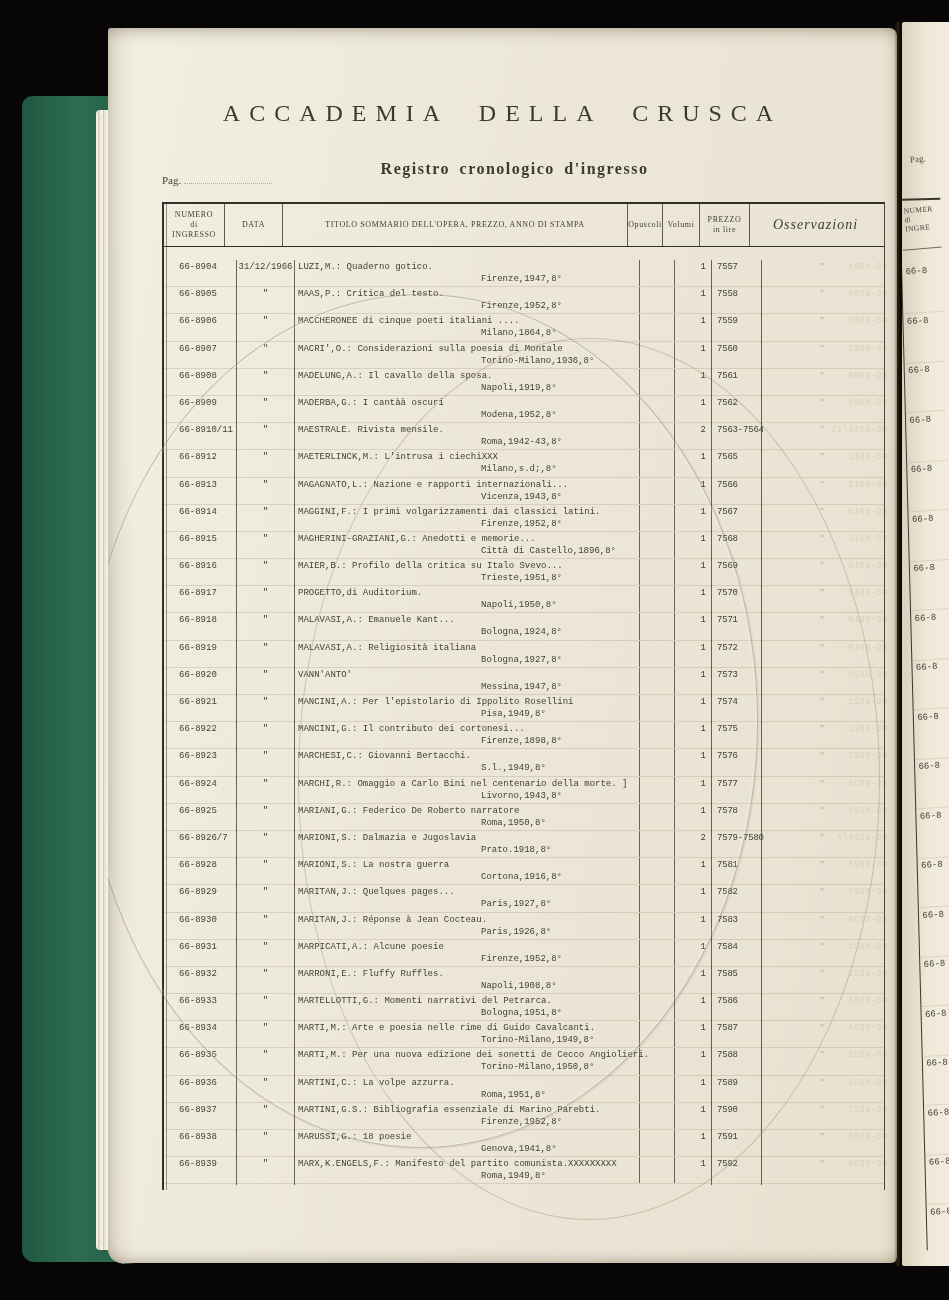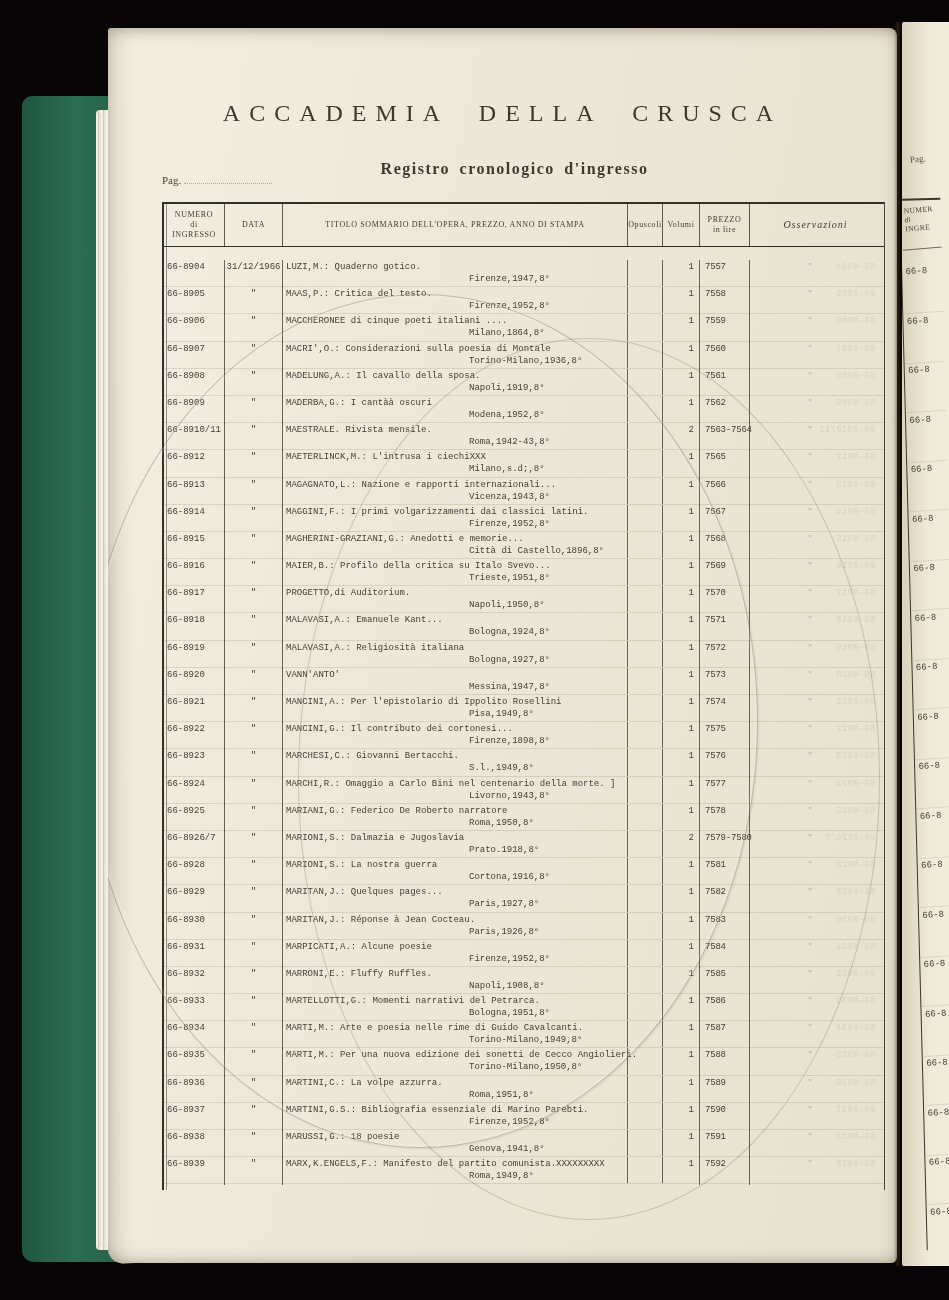--- a/index.html
+++ b/index.html
@@ -63,26 +63,26 @@
   }
   .inner-left-line{position:absolute;left:2px;top:0;bottom:0;width:1px;background:rgba(70,62,52,.55);}
   .cols{display:grid;grid-template-columns:61px 58px 345px 35px 37px 50px 131px;}
   .thead{height:42px;border-bottom:1.5px solid #33302a;}
   .hc{
     display:flex;flex-direction:column;align-items:center;justify-content:center;
     font-size:8px;letter-spacing:.6px;color:#423d34;line-height:10px;
     border-right:1px solid rgba(60,54,46,.8);text-align:center;padding:0 2px;
   }
   .hc:last-child{border-right:none;}
-  .hc.oss-h{font-style:italic;font-size:10px;letter-spacing:1px;}
+  .hc.oss-h{font-style:italic;font-size:14px;letter-spacing:1px;}
   .tbody{padding-top:13px;padding-bottom:6px;}
   .row{height:26.2px;position:relative;}
   .row .c{border-right:1px solid rgba(60,54,46,.75);height:100%;}
   .row .c:last-child{border-right:none;}
-  .row{border-bottom:1px solid rgba(140,128,100,.22);}
+  .row{border-bottom:1px solid rgba(140,128,100,.22);padding-left:12px;}
   .mono, .row .c{
     font-family:"Liberation Mono","DejaVu Sans Mono",monospace;
     font-size:9px;color:#45403a;
   }
   .c-num{padding:2px 0 0 3px;white-space:nowrap;}
   .c-data{padding-top:2px;text-align:center;}
   .c-tit{overflow:visible;white-space:nowrap;}
   .t1{padding:2px 0 0 3px;line-height:10px;}
   .t2{padding-left:186px;line-height:10px;margin-top:2px;}
   .c-vol{padding:2px 5px 0 0;text-align:right;}

